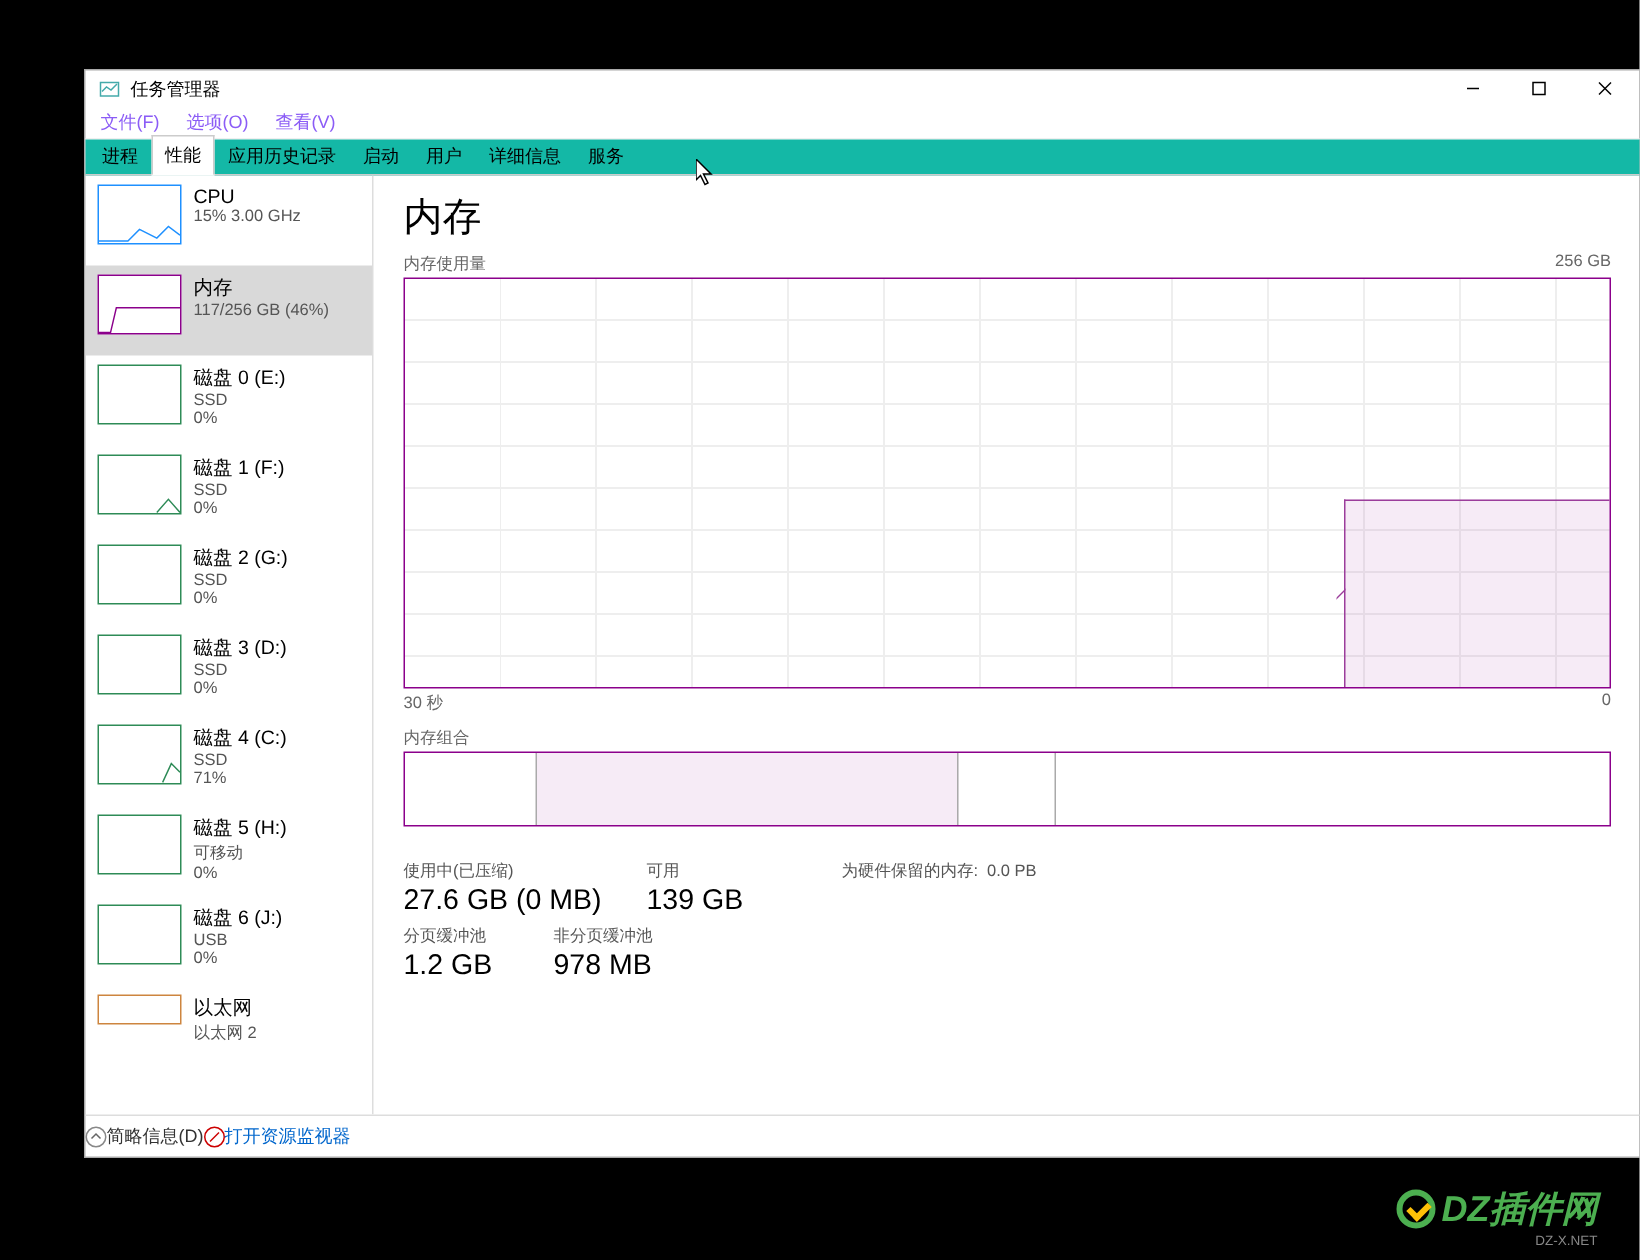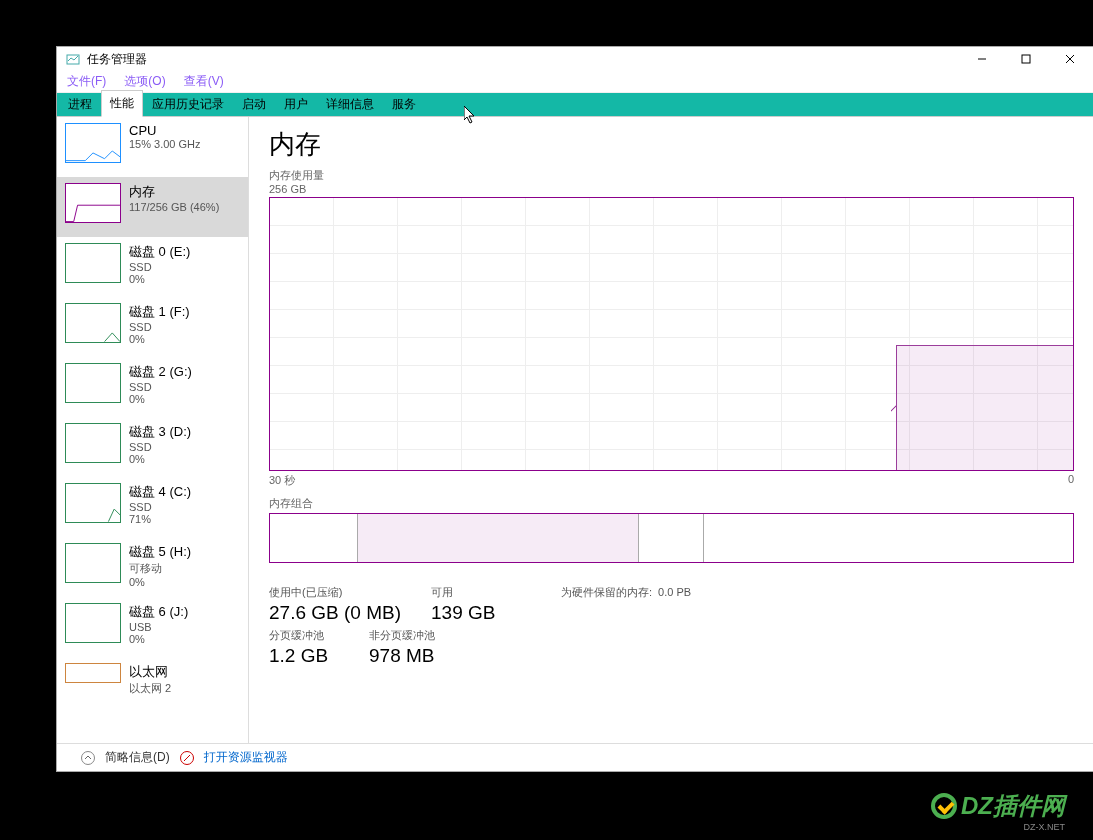--- a/index.html
+++ b/index.html
@@ -107,21 +107,21 @@
 .res-text .l1 { font-size:13px; color:#000; }
 .res-text .l2, .res-text .l3 { font-size:11px; color:#555; }
 .main {
   flex: 1;
   padding: 10px 20px 0 20px;
   display:flex;
   flex-direction:column;
   overflow:hidden;
 }
 .main-title { font-size: 26px; font-weight: 300; color:#000; margin-bottom:6px; }
-.chart-label-row { display:flex; justify-content:space-between; font-size:11px; color:#666; margin-bottom:2px;flex-direction:column; }
+.chart-label-row { display:flex; justify-content:space-between; font-size:11px; color:#666; margin-bottom:2px; }
 .chart {
   height: 274px;
   border: 1px solid #8b008b;
   position: relative;
   background:
     repeating-linear-gradient(to right, transparent 0, transparent 63px, #eee 63px, #eee 64px),
     repeating-linear-gradient(to bottom, transparent 0, transparent 27px, #eee 27px, #eee 28px);
 }
 .mem-fill {
   position:absolute;
@@ -150,22 +150,21 @@
 .comp-seg.fill { background: rgba(139,0,139,0.08); }
 .stats { display:flex; gap:30px; margin-top:22px; font-size:12px; flex-wrap:wrap;}
 .stat { min-width:100px; }
 .stat .sl { font-size:11px; color:#555; }
 .stat .sv { font-size:19px; color:#000; font-weight:300; margin-top:2px;}
 .footer {
   height: 28px;
   border-top:1px solid #ddd;
   display:flex;
   align-items:center;
-  padding:0 24px;
-  gap:10px;
+  padding:0 0;
   font-size:12px;
   color:#333;
 }
 .footer .link { color:#0066cc;text-align:right; }
 .circ { width:14px; height:14px; border:1px solid #888; border-radius:50%; display:inline-flex; align-items:center; justify-content:center; font-size:10px;}
 .watermark {
   position:absolute;
   right:28px;
   bottom:18px;
   color:#4CAF50;

